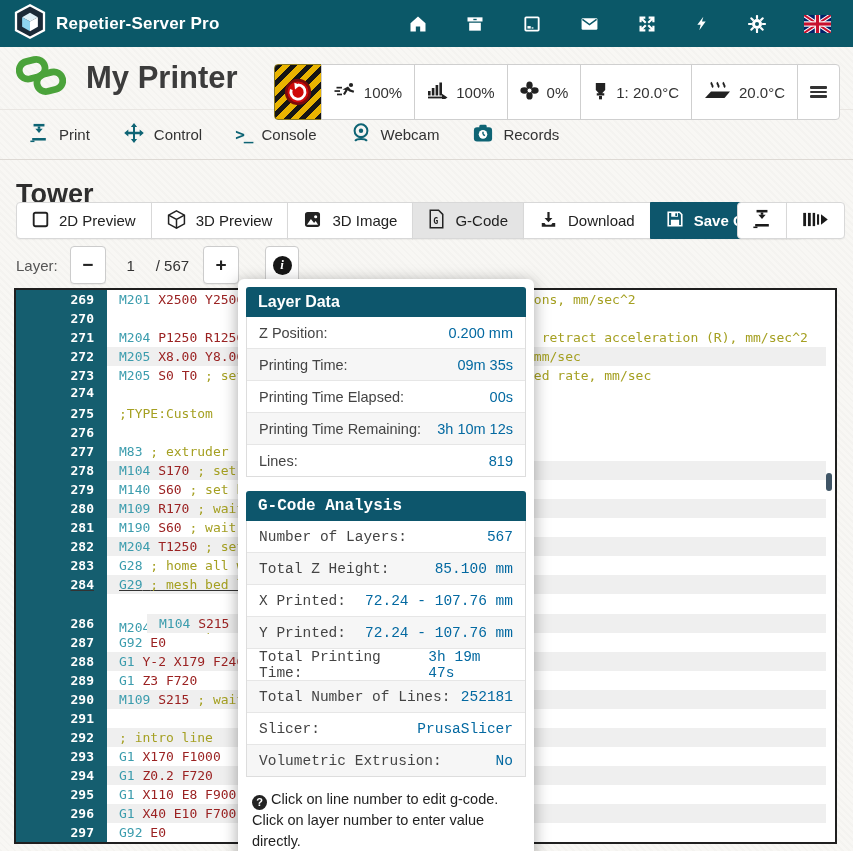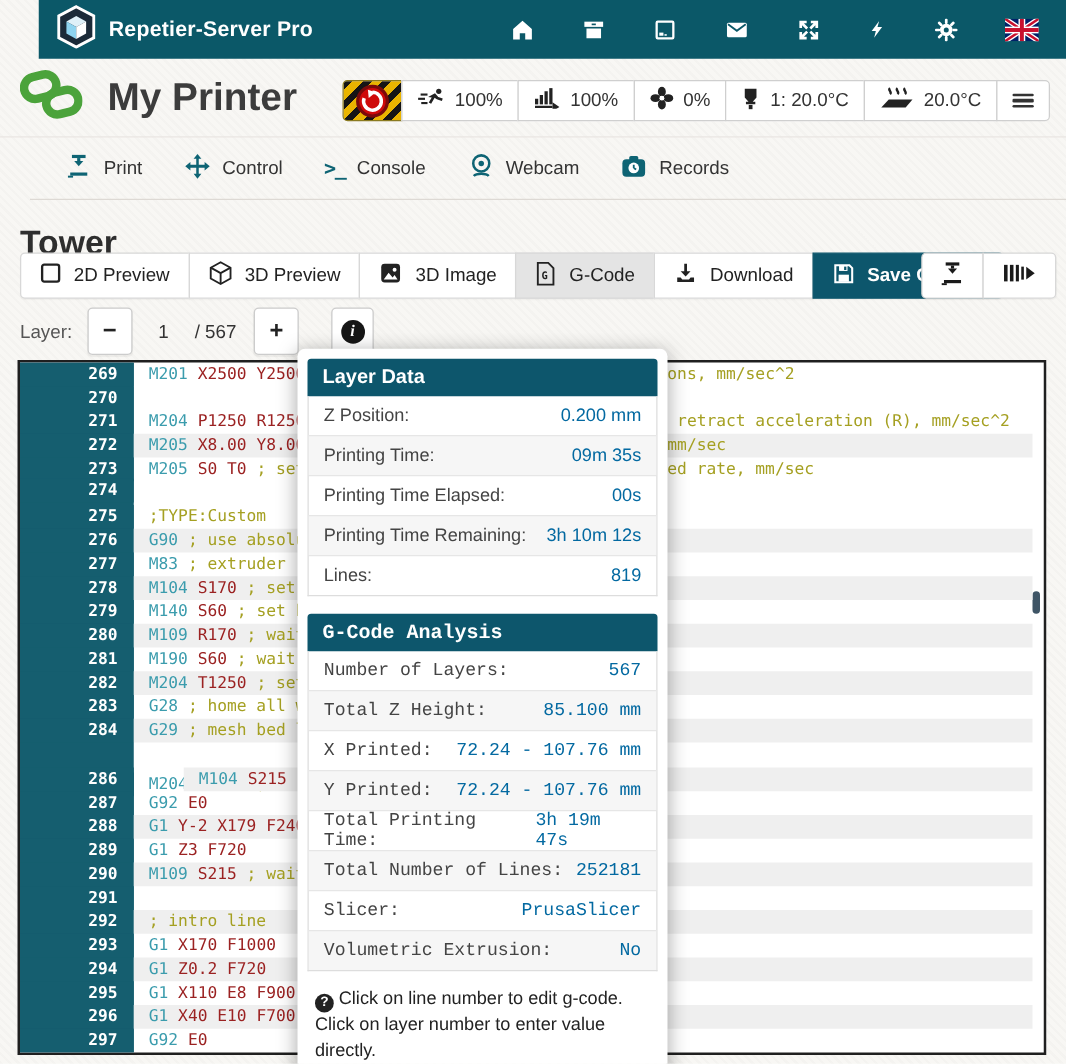--- a/index.html
+++ b/index.html
@@ -4,40 +4,40 @@
 <style>
   html,body{margin:0;padding:0;}
   body{
     width:853px;height:851px;position:relative;overflow:hidden;
     font-family:"Liberation Sans",sans-serif;color:#333;
     background:#f8f7f4;
     background-image:repeating-linear-gradient(45deg,rgba(0,0,0,.015) 0 2px,transparent 2px 5px);
   }
   
   .navbar{position:absolute;top:0;left:0;right:0;height:47px;background:#0b5868;
-    display:flex;align-items:center;padding:0 14px;box-sizing:border-box;z-index:5;margin-left:31px;}
+    display:flex;align-items:center;padding:0 14px;box-sizing:border-box;z-index:5;}
   .nav-title{color:#fff;font-size:17px;font-weight:700;margin-left:10px;letter-spacing:.2px;}
   .nav-icons{margin-left:auto;display:flex;align-items:center;gap:37px;padding-right:8px;}
   .nav-icons svg{display:block;}
   
   .header-row{position:absolute;top:47px;left:0;right:0;height:62px;
     border-bottom:1px solid #e9e6e2;display:flex;align-items:center;background:transparent;}
   .chain{margin-left:16px;}
   .printer-name{font-size:31px;font-weight:700;color:#3c3c3c;margin-left:20px;}
-  .status-group{position:absolute;right:13px;top:64px;height:33px;display:flex;align-items:stretch;}
+  .status-group{position:absolute;right:13px;top:64px;height:56px;display:flex;align-items:stretch;}
   .sbtn{background:#fff;border:1px solid #cfcfcf;display:flex;align-items:center;gap:8px;
     padding:0 12px;font-size:15px;color:#333;margin-left:-1px;box-sizing:border-box;}
   .sbtn.first{border-radius:4px 0 0 4px;margin-left:0;}
   .sbtn.last{border-radius:0 4px 4px 0;}
   .estop{width:48px;padding:0;justify-content:center;border:1px solid #8a7a20;
     background:repeating-linear-gradient(135deg,#151515 0 5px,#e9b400 5px 11px);}
   .hbar{width:17px;height:2.6px;background:#333;margin:2.1px 0;border-radius:1px;}
   
   .tabs{position:absolute;top:110px;left:0;right:0;height:50px;display:flex;align-items:center;
-    padding-left:28px;gap:33px;border-bottom:1px solid #ddd9d4;box-sizing:border-box;margin-left:24px;}
+    padding-left:28px;gap:33px;border-bottom:1px solid #ddd9d4;box-sizing:border-box;}
   .tab{display:flex;align-items:center;gap:9px;font-size:15px;font-weight:500;color:#333;cursor:pointer;}
   .console-glyph{font-family:"DejaVu Sans Mono",monospace;color:#0e6474;font-weight:700;font-size:16px;letter-spacing:-1px;}
   
   .page-title{position:absolute;top:163px;left:16px;font-size:27px;font-weight:700;color:#2e2e2e;margin-top:16px;}
   
   .toolbar{position:absolute;top:202px;left:16px;height:37px;display:flex;}
   .toolbar-right{position:absolute;top:202px;right:8px;height:37px;display:flex;}
   .tbtn{background:#fff;border:1px solid #d8d8d8;margin-left:-1px;display:flex;align-items:center;
     gap:10px;padding:0 15px;font-size:15px;color:#222;box-sizing:border-box;cursor:pointer;
     box-shadow:0 1px 1px rgba(0,0,0,.04);}
@@ -397,21 +397,21 @@
       <span class="code"><span class="c-cmd">M205</span> <span class="c-par">S0</span> <span class="c-par">T0</span> <span class="c-com">; sets the minimum extruding and travel feed rate, mm/sec</span></span>
     </div>
     <div class="gl even" style="top: 93px; flex-direction: column;">
       <span class="num">274</span>
       <span class="code"><span class="c-cmd">M107</span></span>
     </div>
     <div class="gl" style="top: 114.18px;">
       <span class="num">275</span>
       <span class="code"><span class="c-com">;TYPE:Custom</span></span>
     </div>
-    <div class="gl even" style="top: 133.21px;">
+    <div class="gl even" style="top: 133.21px; flex-direction: column;">
       <span class="num">276</span>
       <span class="code"><span class="c-cmd">G90</span> <span class="c-com">; use absolute coordinates</span></span>
     </div>
     <div class="gl" style="top: 152.24px;">
       <span class="num">277</span>
       <span class="code"><span class="c-cmd">M83</span> <span class="c-com">; extruder relative mode</span></span>
     </div>
     <div class="gl even" style="top: 171.27px;">
       <span class="num">278</span>
       <span class="code"><span class="c-cmd">M104</span> <span class="c-par">S170</span> <span class="c-com">; set extruder temp for bed leveling</span></span>
@@ -429,21 +429,21 @@
       <span class="code"><span class="c-cmd">M190</span> <span class="c-par">S60</span> <span class="c-com">; wait for bed temp</span></span>
     </div>
     <div class="gl even" style="top: 247.39px;">
       <span class="num">282</span>
       <span class="code"><span class="c-cmd">M204</span> <span class="c-par">T1250</span> <span class="c-com">; set travel acceleration</span></span>
     </div>
     <div class="gl" style="top: 266.42px;">
       <span class="num">283</span>
       <span class="code"><span class="c-cmd">G28</span> <span class="c-com">; home all without mesh bed level</span></span>
     </div>
-    <div class="gl even" style="top: 285.45px;">
+    <div class="gl even" style="top: 285.45px; text-decoration: underline;">
       <span class="num">284</span>
       <span class="code"><span class="c-cmd">G29</span> <span class="c-com">; mesh bed leveling</span></span>
     </div>
     <div class="gl" style="top: 304.48px; margin-top: 24px;">
       <span class="num">285</span>
       <span class="code"><span class="c-cmd">M204</span> <span class="c-par">T2500</span> <span class="c-com">; restore travel acceleration</span></span>
     </div>
     <div class="gl even" style="top: 323.51px; gap: 40px;">
       <span class="num">286</span>
       <span class="code"><span class="c-cmd">M104</span> <span class="c-par">S215</span> <span class="c-com">; set extruder temp</span></span>

